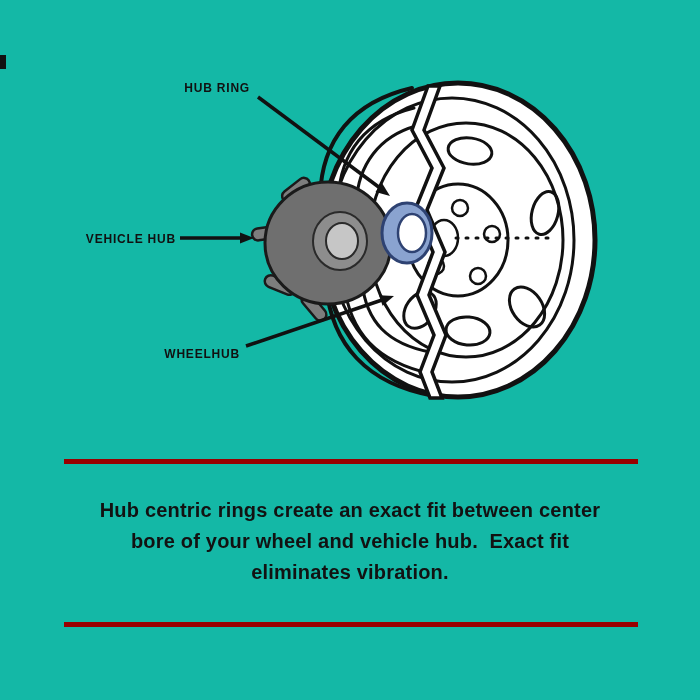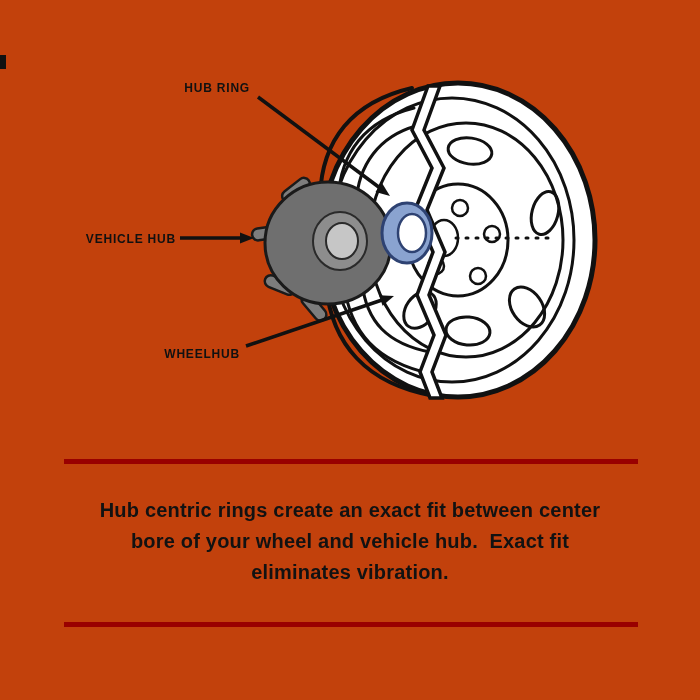--- a/index.html
+++ b/index.html
@@ -7,21 +7,21 @@
     padding: 0;
     background: #ffffff;
     width: 700px;
     height: 700px;
     overflow: hidden;
   }
   .stage {
     position: relative;
     width: 700px;
     height: 700px;
-    background: #c2410c;
+    background: #14b8a6;
   }
   svg { display: block; }
   text.lbl {
     font-family: "Liberation Sans", sans-serif;
     font-weight: bold;
     font-size: 12px;
     letter-spacing: 0.8px;
     fill: #111111;
   }
   text.cap {

